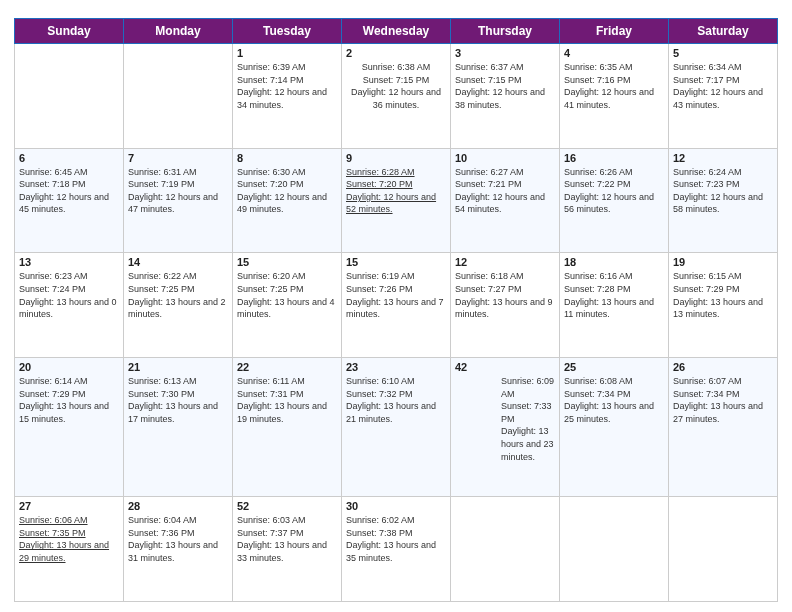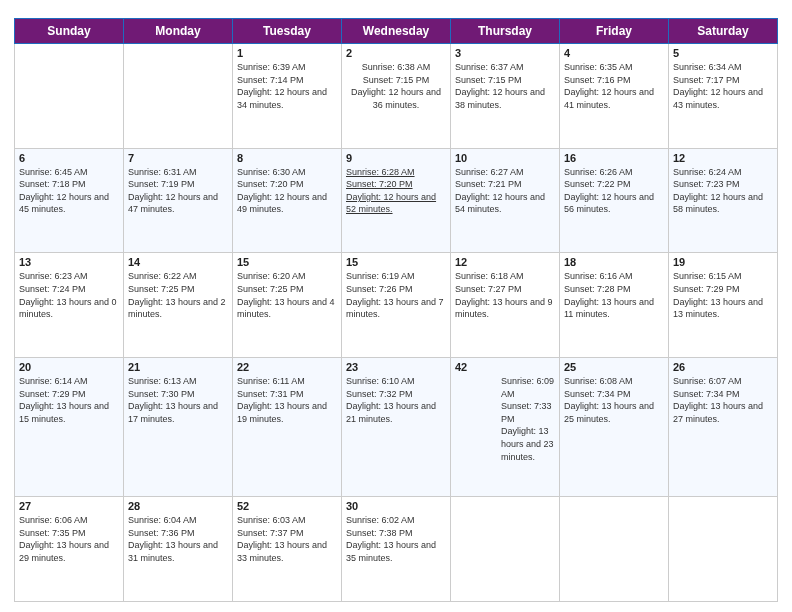--- a/index.html
+++ b/index.html
@@ -292,21 +292,21 @@
           <td>
             <div class="day-number">26</div>
             <div class="day-info" style="white-space: pre-line;">Sunrise: 6:07 AM
 Sunset: 7:34 PM
 Daylight: 13 hours and 27 minutes.</div>
           </td>
         </tr>
         <tr>
           <td>
             <div class="day-number">27</div>
-            <div class="day-info" style="white-space: pre-line;">Sunrise: 6:06 AM
+            <div class="day-info" style="white-space: pre-line; text-decoration: underline;">Sunrise: 6:06 AM
 Sunset: 7:35 PM
 Daylight: 13 hours and 29 minutes.</div>
           </td>
           <td>
             <div class="day-number">28</div>
             <div class="day-info" style="white-space: pre-line;">Sunrise: 6:04 AM
 Sunset: 7:36 PM
 Daylight: 13 hours and 31 minutes.</div>
           </td>
           <td>

